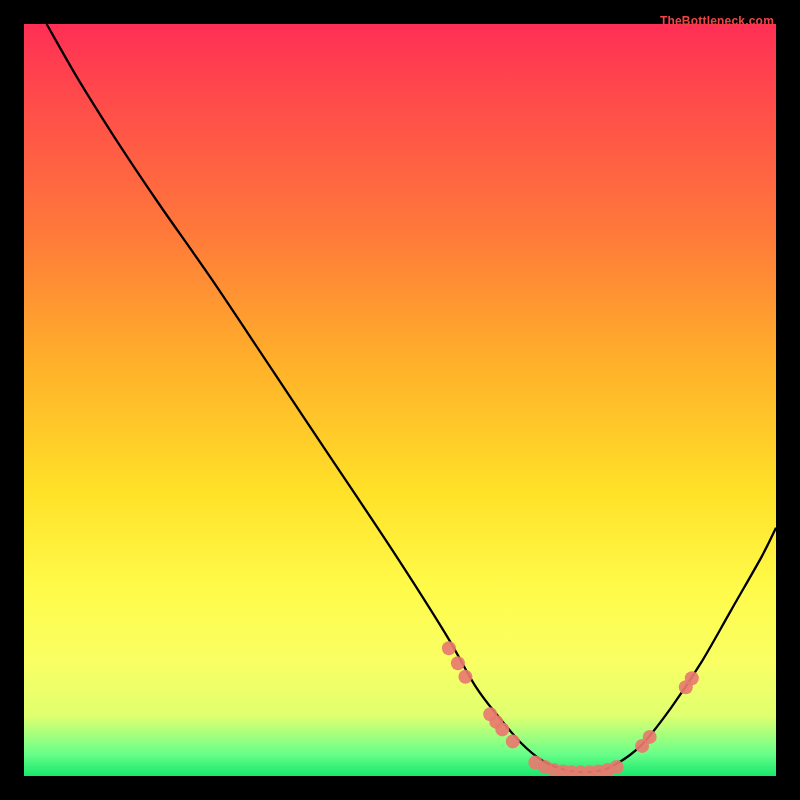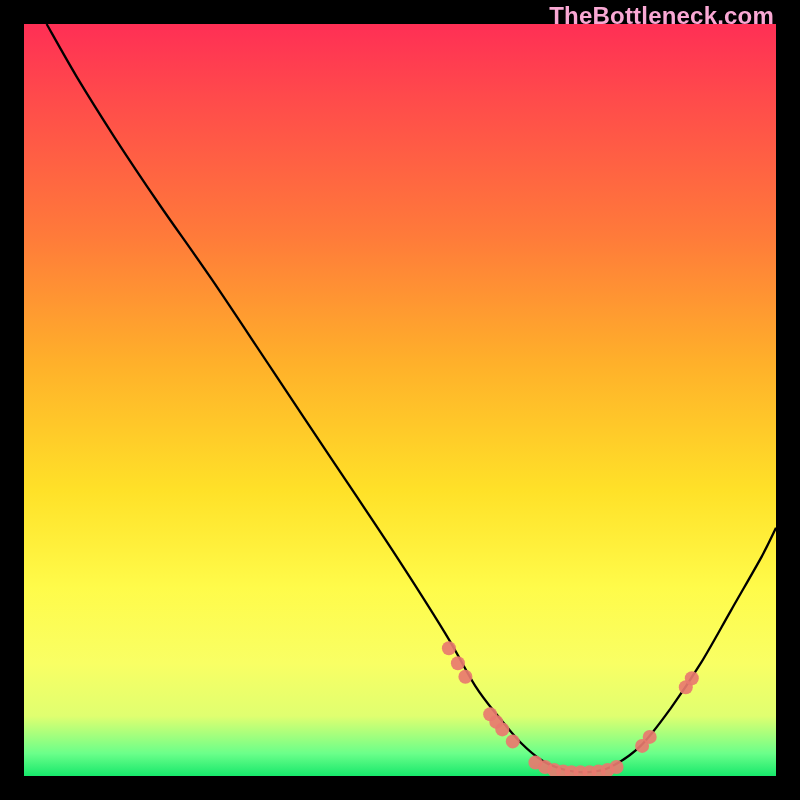--- a/index.html
+++ b/index.html
@@ -25,24 +25,24 @@
       #ffe128 62%,
       #fffb4a 75%,
       #f9ff64 85%,
       #e0ff70 92%,
       #6bff8a 97%,
       #17e86b 100%
     );
   }
   .watermark {
     position: absolute;
-    top: 2px;
+    top: 14px;
     right: 26px;
-    color: #f9a8d4;
-    font-size: 24px;
+    color: #ef4444;
+    font-size: 12px;
     font-weight: 600;
     letter-spacing: 0.2px;
     user-select: none;
   }
   svg.plot {
     position: absolute;
     left: 0;
     top: 0;
   }
 </style>

